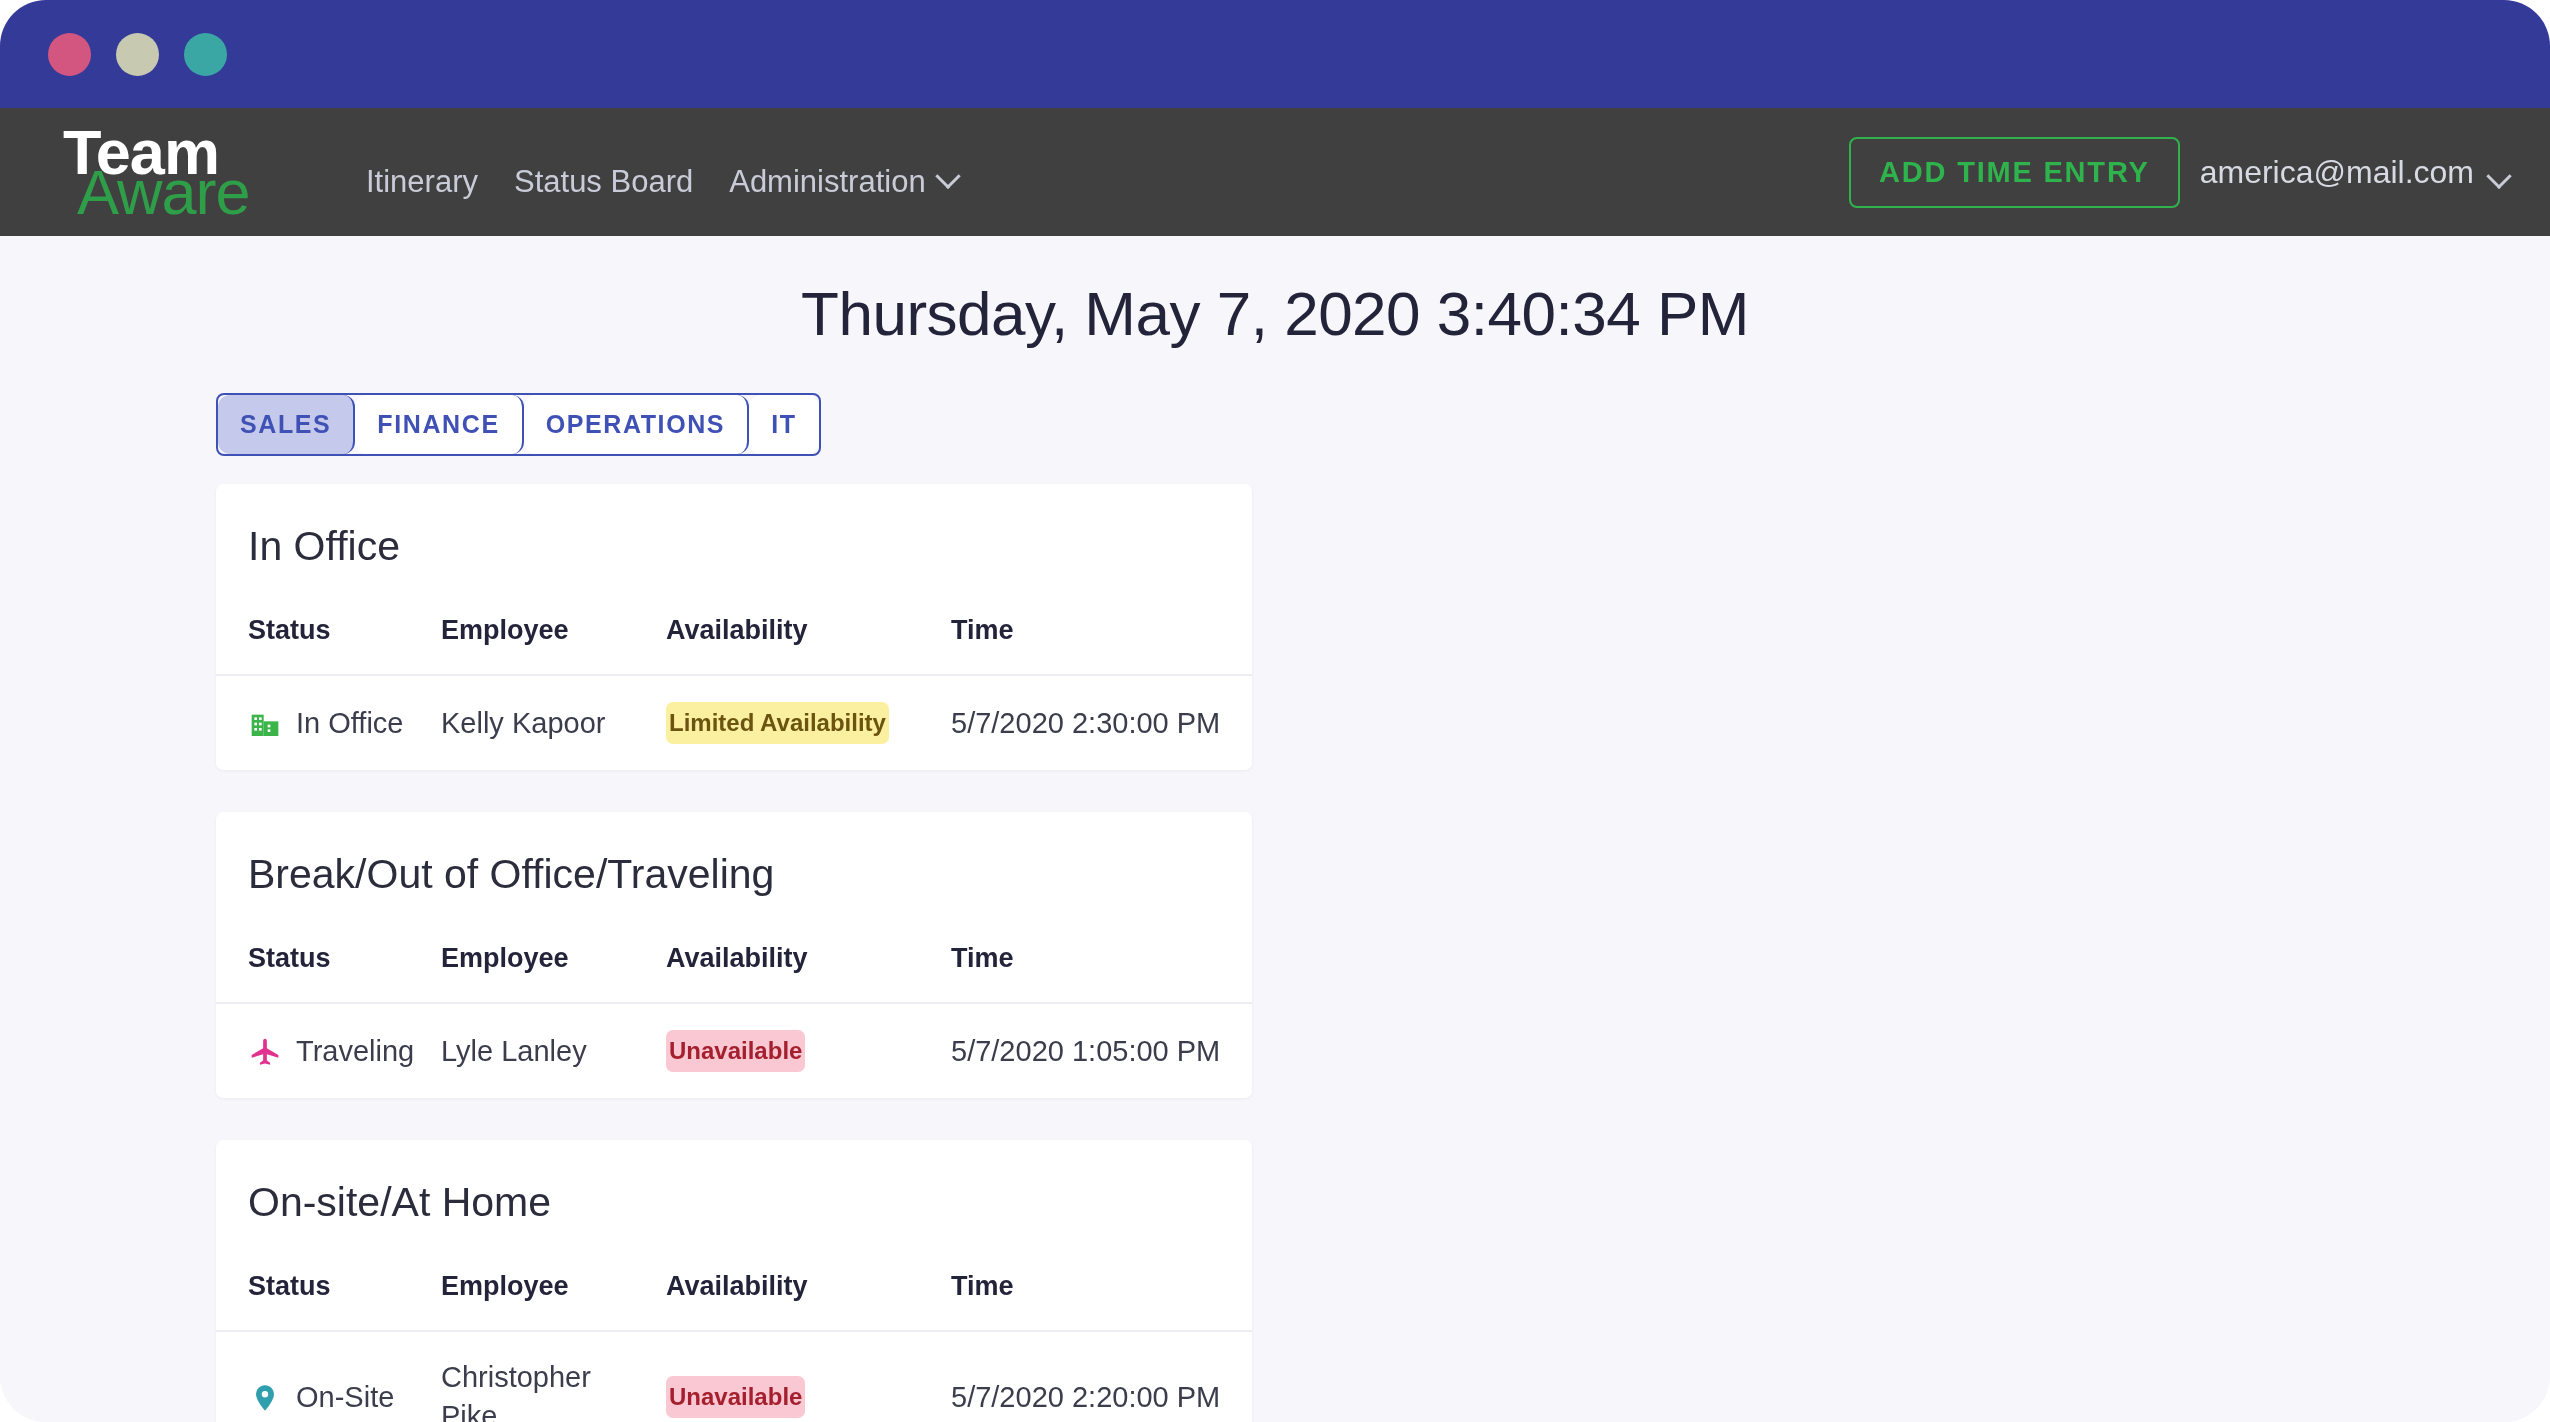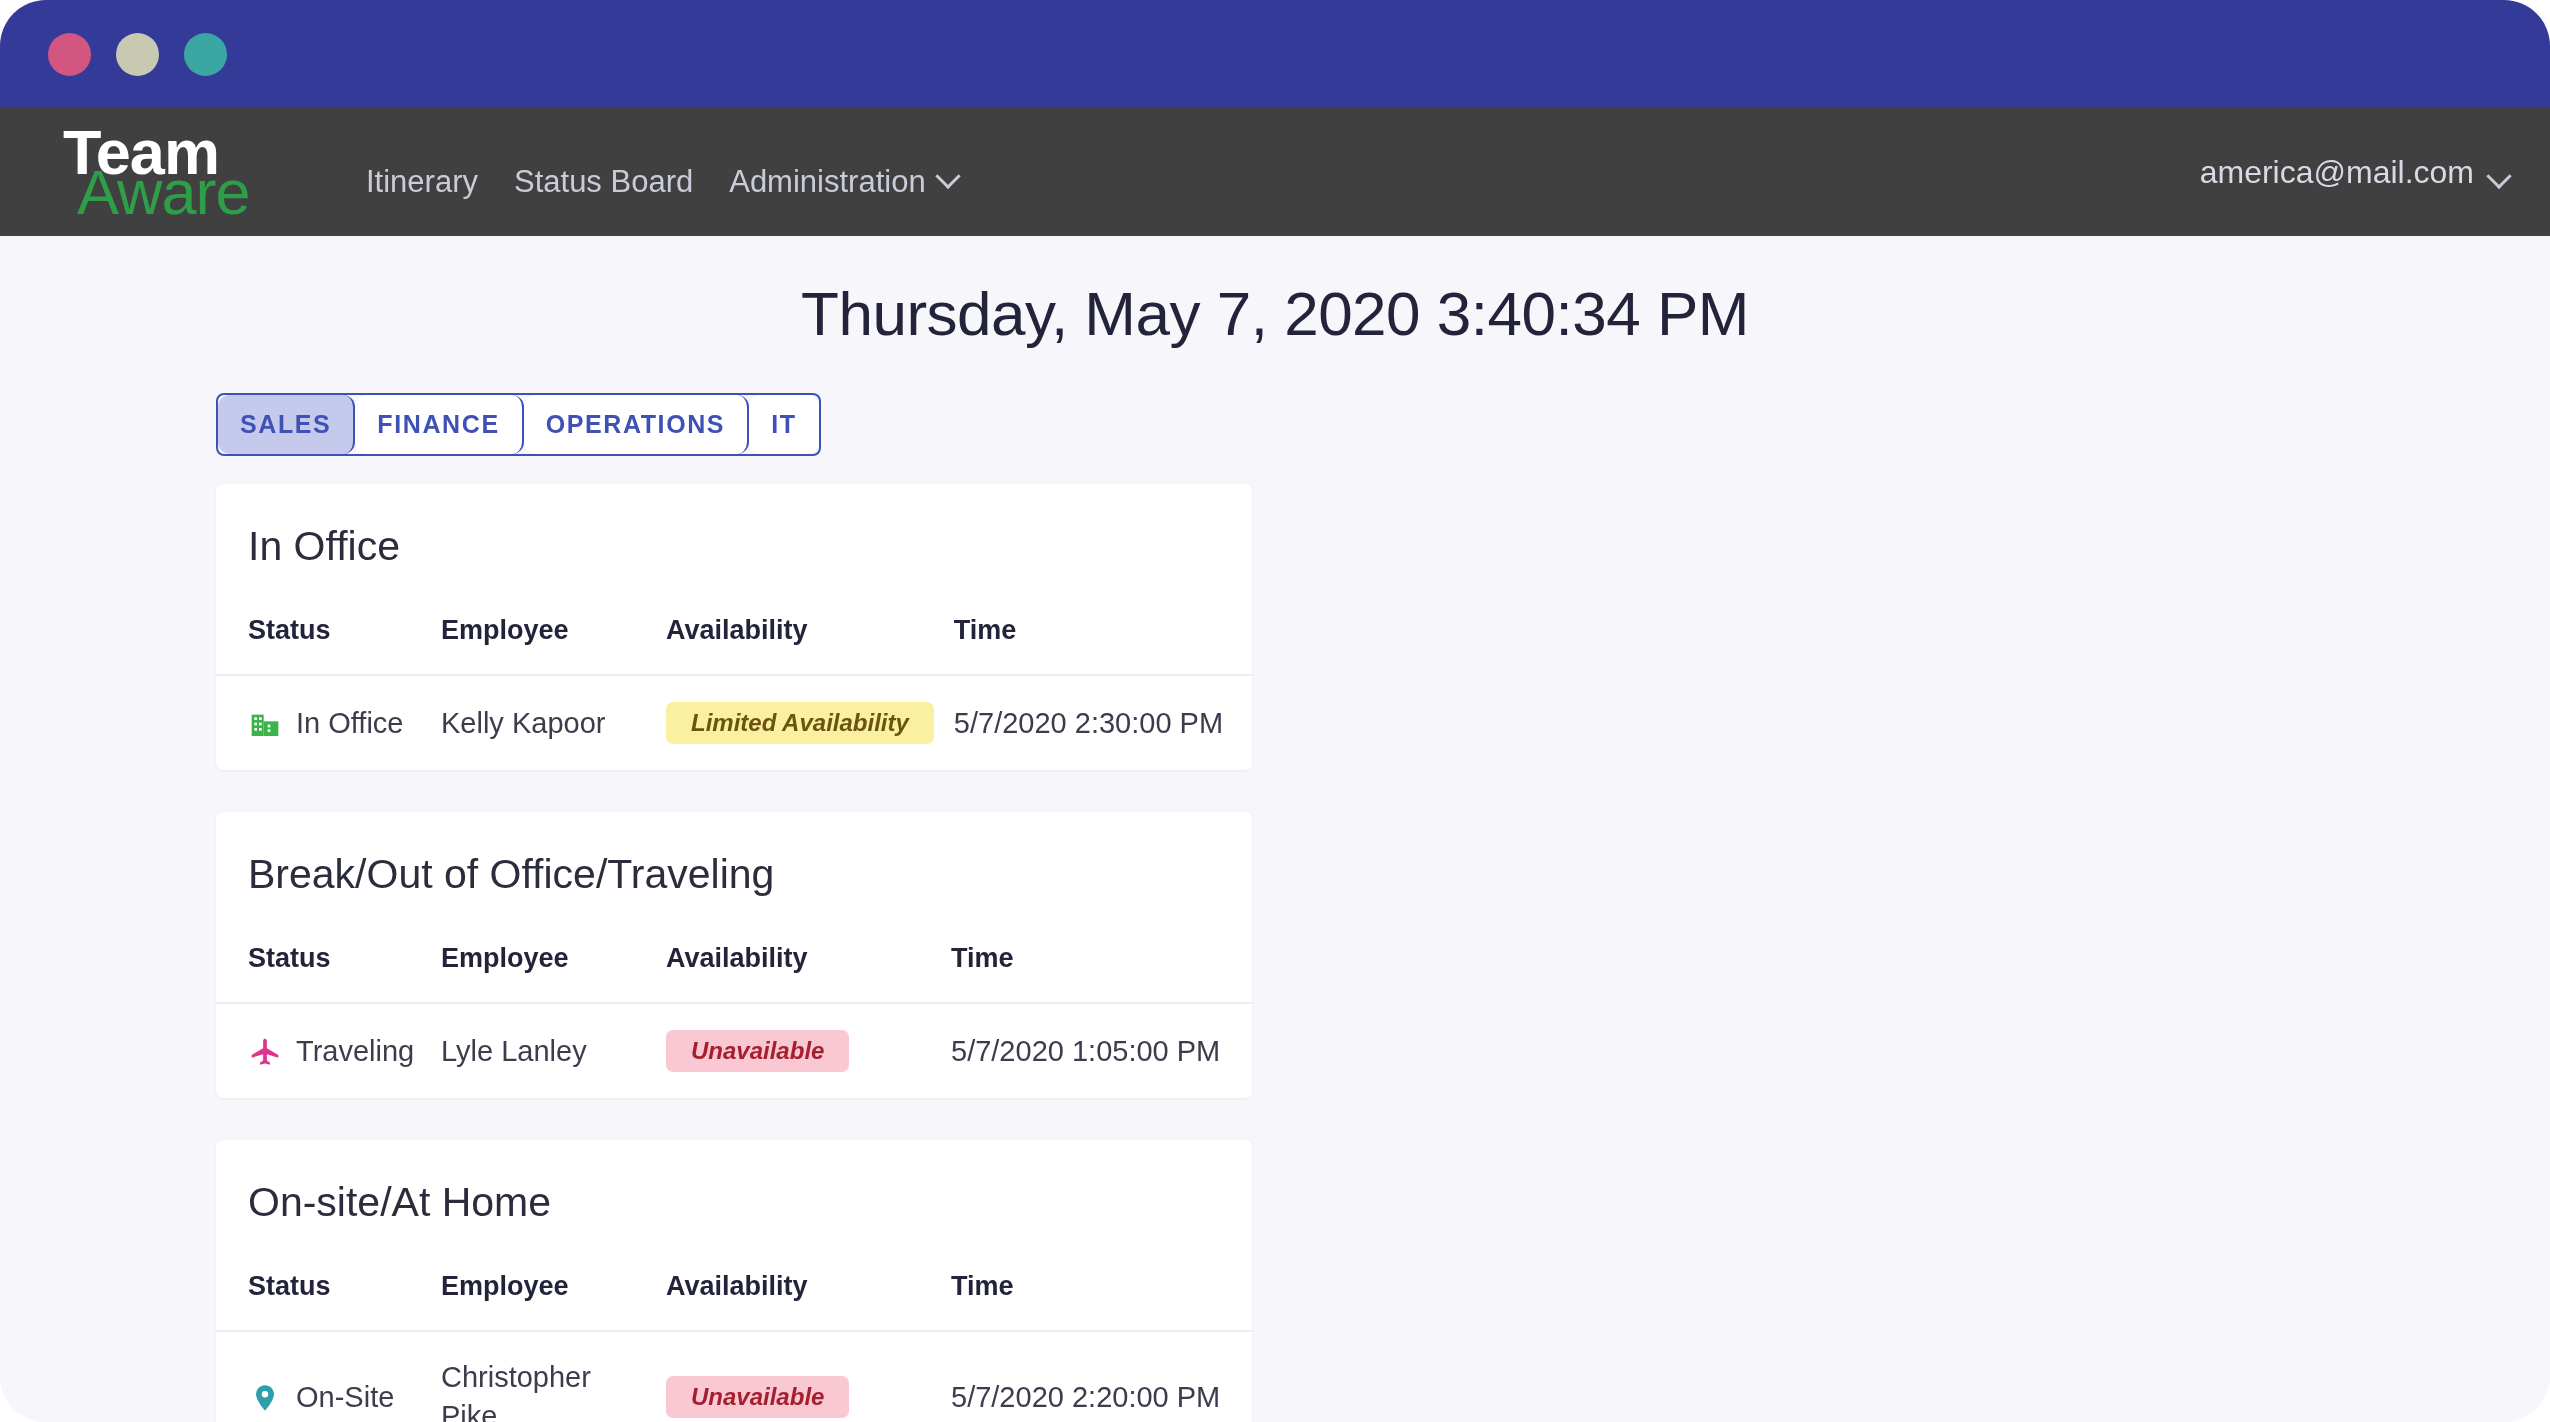--- a/index.html
+++ b/index.html
@@ -230,24 +230,23 @@
     display: inline-flex;
     align-items: center;
     justify-content: center;
     margin-top: 3px;
   }
 
   .badge {
     display: inline-block;
     font-size: 24px;
     font-weight: bold;
-    padding: 7px 25px;
+    padding: 7px 3px;
     border-radius: 7px;
     white-space: nowrap;
-    font-style: italic;
   }
   .badge.limited { background: #faf0a0; color: #6b5310; }
   .badge.unavailable { background: #fac8d3; color: #a5202f; }
 
   .col-status { width: 215px; }
   .col-employee { width: 225px; }
   .col-availability { width: 285px; }
   .col-time { width: auto; }
 
   .emp-name { line-height: 1.35; max-width: 200px; }
@@ -274,20 +273,21 @@
     <div class="nav-links">
       <a class="nav-link" href="#">Itinerary</a>
       <a class="nav-link" href="#">Status Board</a>
       <div class="nav-dropdown">
         <span>Administration</span>
         <span class="caret"></span>
       </div>
     </div>
 
     <div class="nav-right">
+      <button class="add-entry-btn">ADD TIME ENTRY</button>
       <div class="user-menu">
         <span>america@mail.com</span>
         <span class="caret"></span>
       </div>
     </div>
   </div>
 
   <div class="content">
 
     <h1 class="page-title">Thursday, May 7, 2020 3:40:34 PM</h1>

